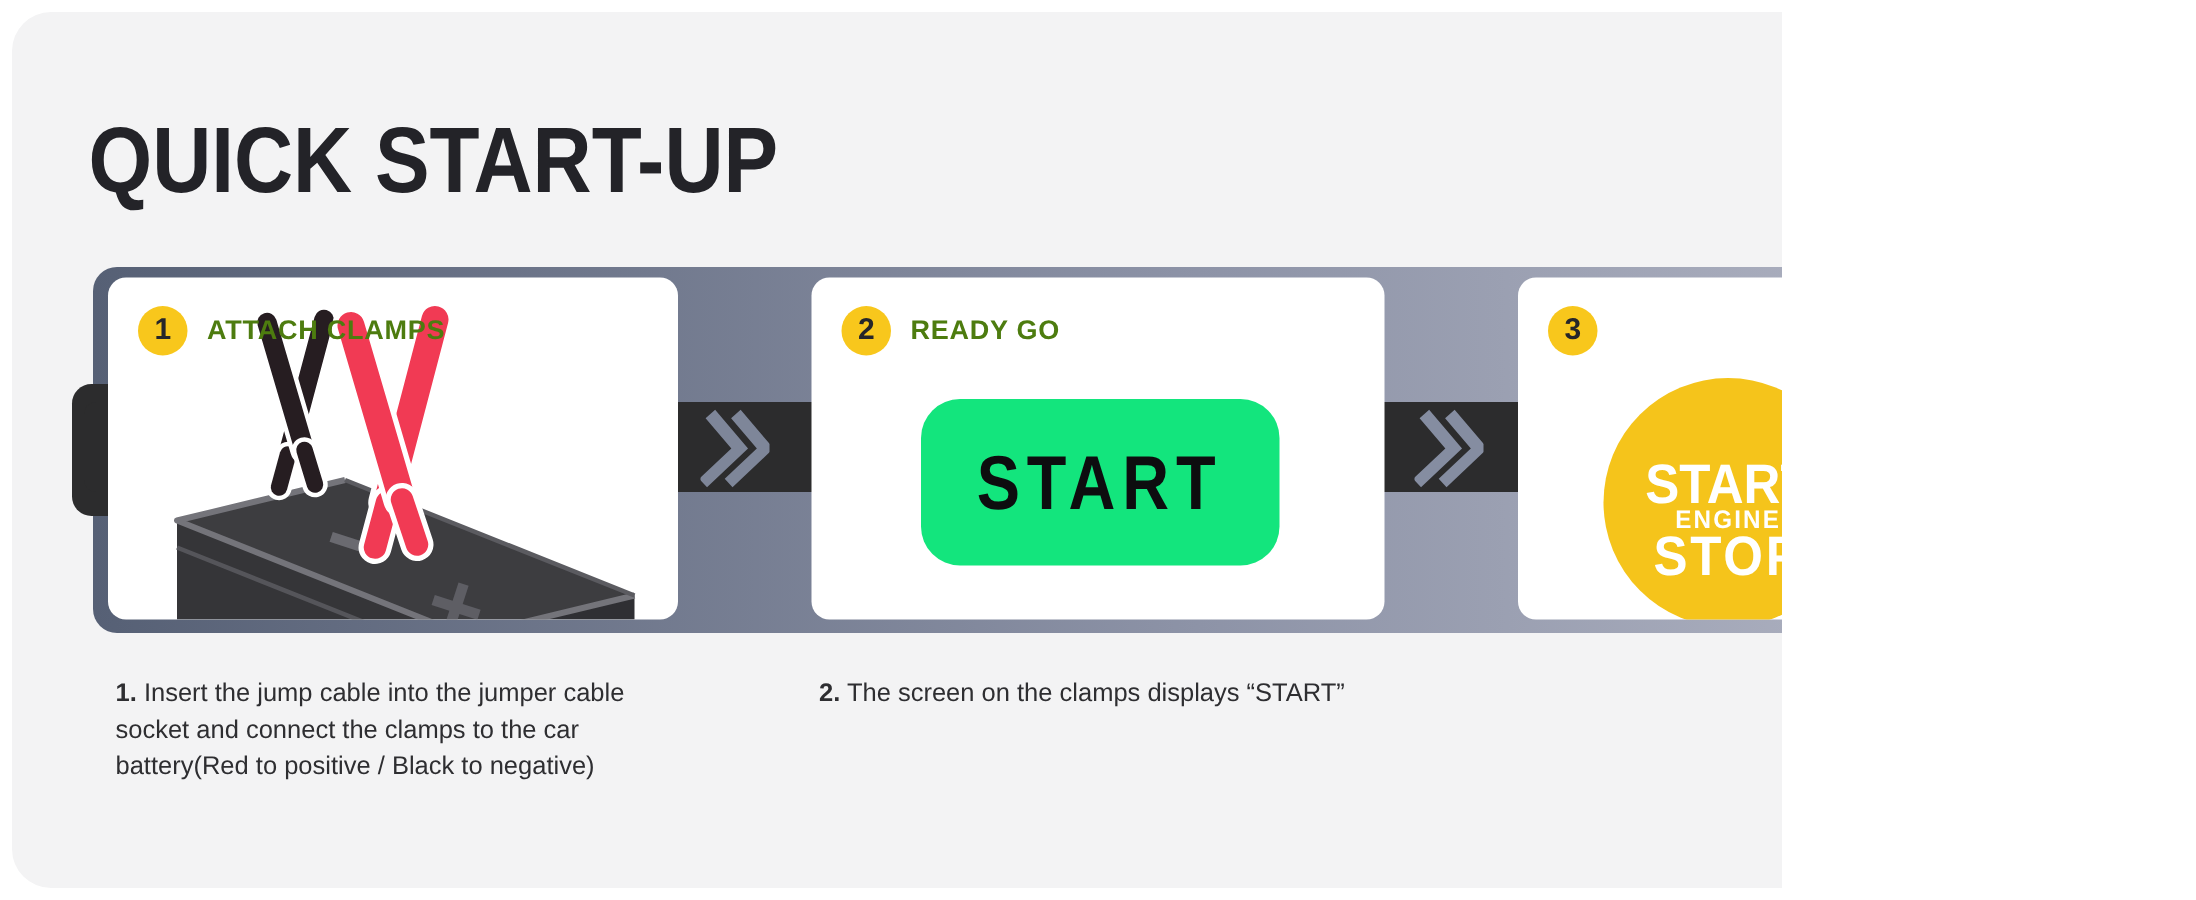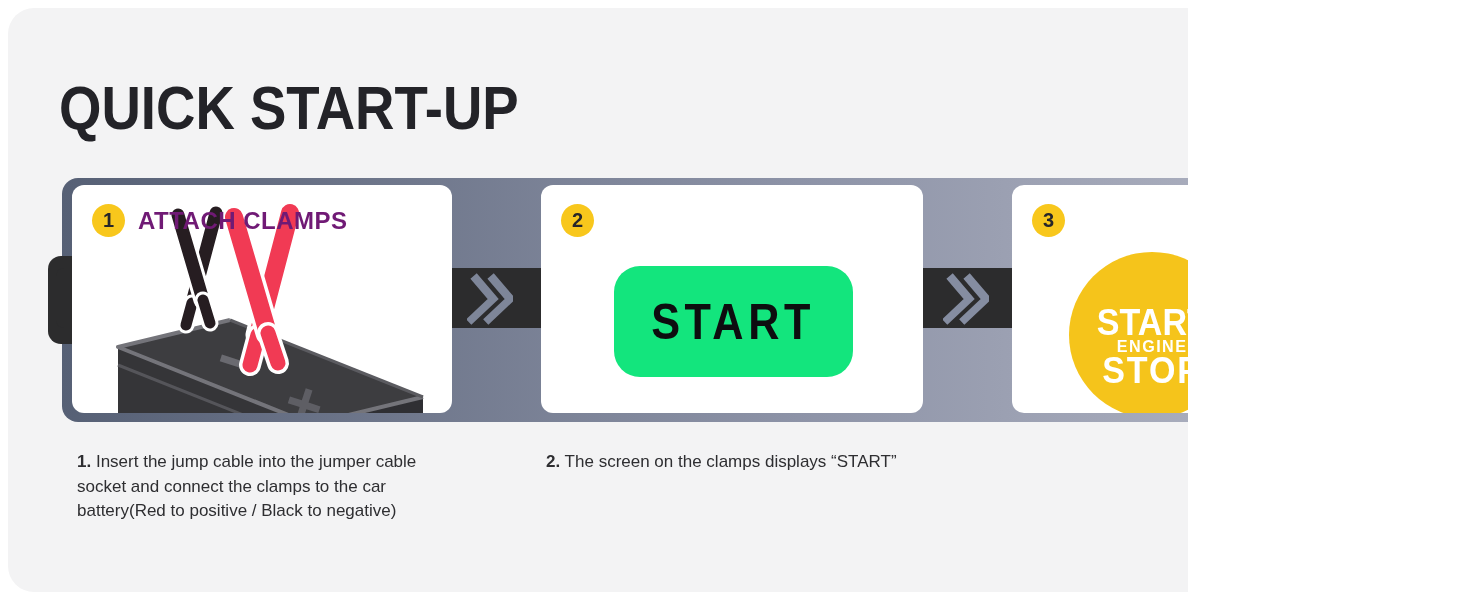--- a/index.html
+++ b/index.html
@@ -21,21 +21,21 @@
   .chev-1{left:467px;} .chev-2{left:943px;}
   
   .card{position:absolute;top:185px;height:228px;background:#ffffff;border-radius:12px;overflow:hidden;}
   .card-1{left:72px;width:380px;}
   .card-2{left:541px;width:382px;}
   .card-3{left:1012px;width:380px;}
   .card-head{position:absolute;left:20px;top:19px;display:flex;align-items:center;gap:13px;z-index:5;}
   .badge{width:33px;height:33px;border-radius:50%;background:#f8c71c;color:#26262a;
          display:flex;align-items:center;justify-content:center;
          font-size:20px;font-weight:800;flex:0 0 auto;}
-  .card-title{font-size:24px;font-weight:800;color:#701a75;letter-spacing:0.5px;white-space:nowrap;}
+  .card-title{font-size:18px;font-weight:800;color:#4d7c0f;letter-spacing:0.5px;white-space:nowrap;}
   .illu{position:absolute;left:0;top:0;width:100%;height:100%;}
   
   .start-display{position:absolute;left:73px;top:81px;width:239px;height:111px;border-radius:26px;
                  background:#13e57d;display:flex;align-items:center;justify-content:center;}
   .start-display span{font-size:47px;font-weight:800;color:#0d0d0f;letter-spacing:5px;
                       transform:scale(0.92,1.08);white-space:nowrap;}
   
   .engine-circle{position:absolute;left:57px;top:67px;width:166px;height:166px;border-radius:50%;
                  background:#f5c41b;display:flex;flex-direction:column;align-items:center;
                  justify-content:center;padding-top:24px;box-sizing:border-box;color:#fff;}
@@ -109,20 +109,21 @@
     </svg>
     <div class="card-head">
       <div class="badge">1</div>
       <div class="card-title">ATTACH CLAMPS</div>
     </div>
   </div>
 
   <div class="card card-2">
     <div class="card-head">
       <div class="badge">2</div>
+      <div class="card-title">READY GO</div>
     </div>
     <div class="start-display">
       <span>START</span>
     </div>
   </div>
 
   <div class="card card-3">
     <div class="card-head">
       <div class="badge">3</div>
     </div>

